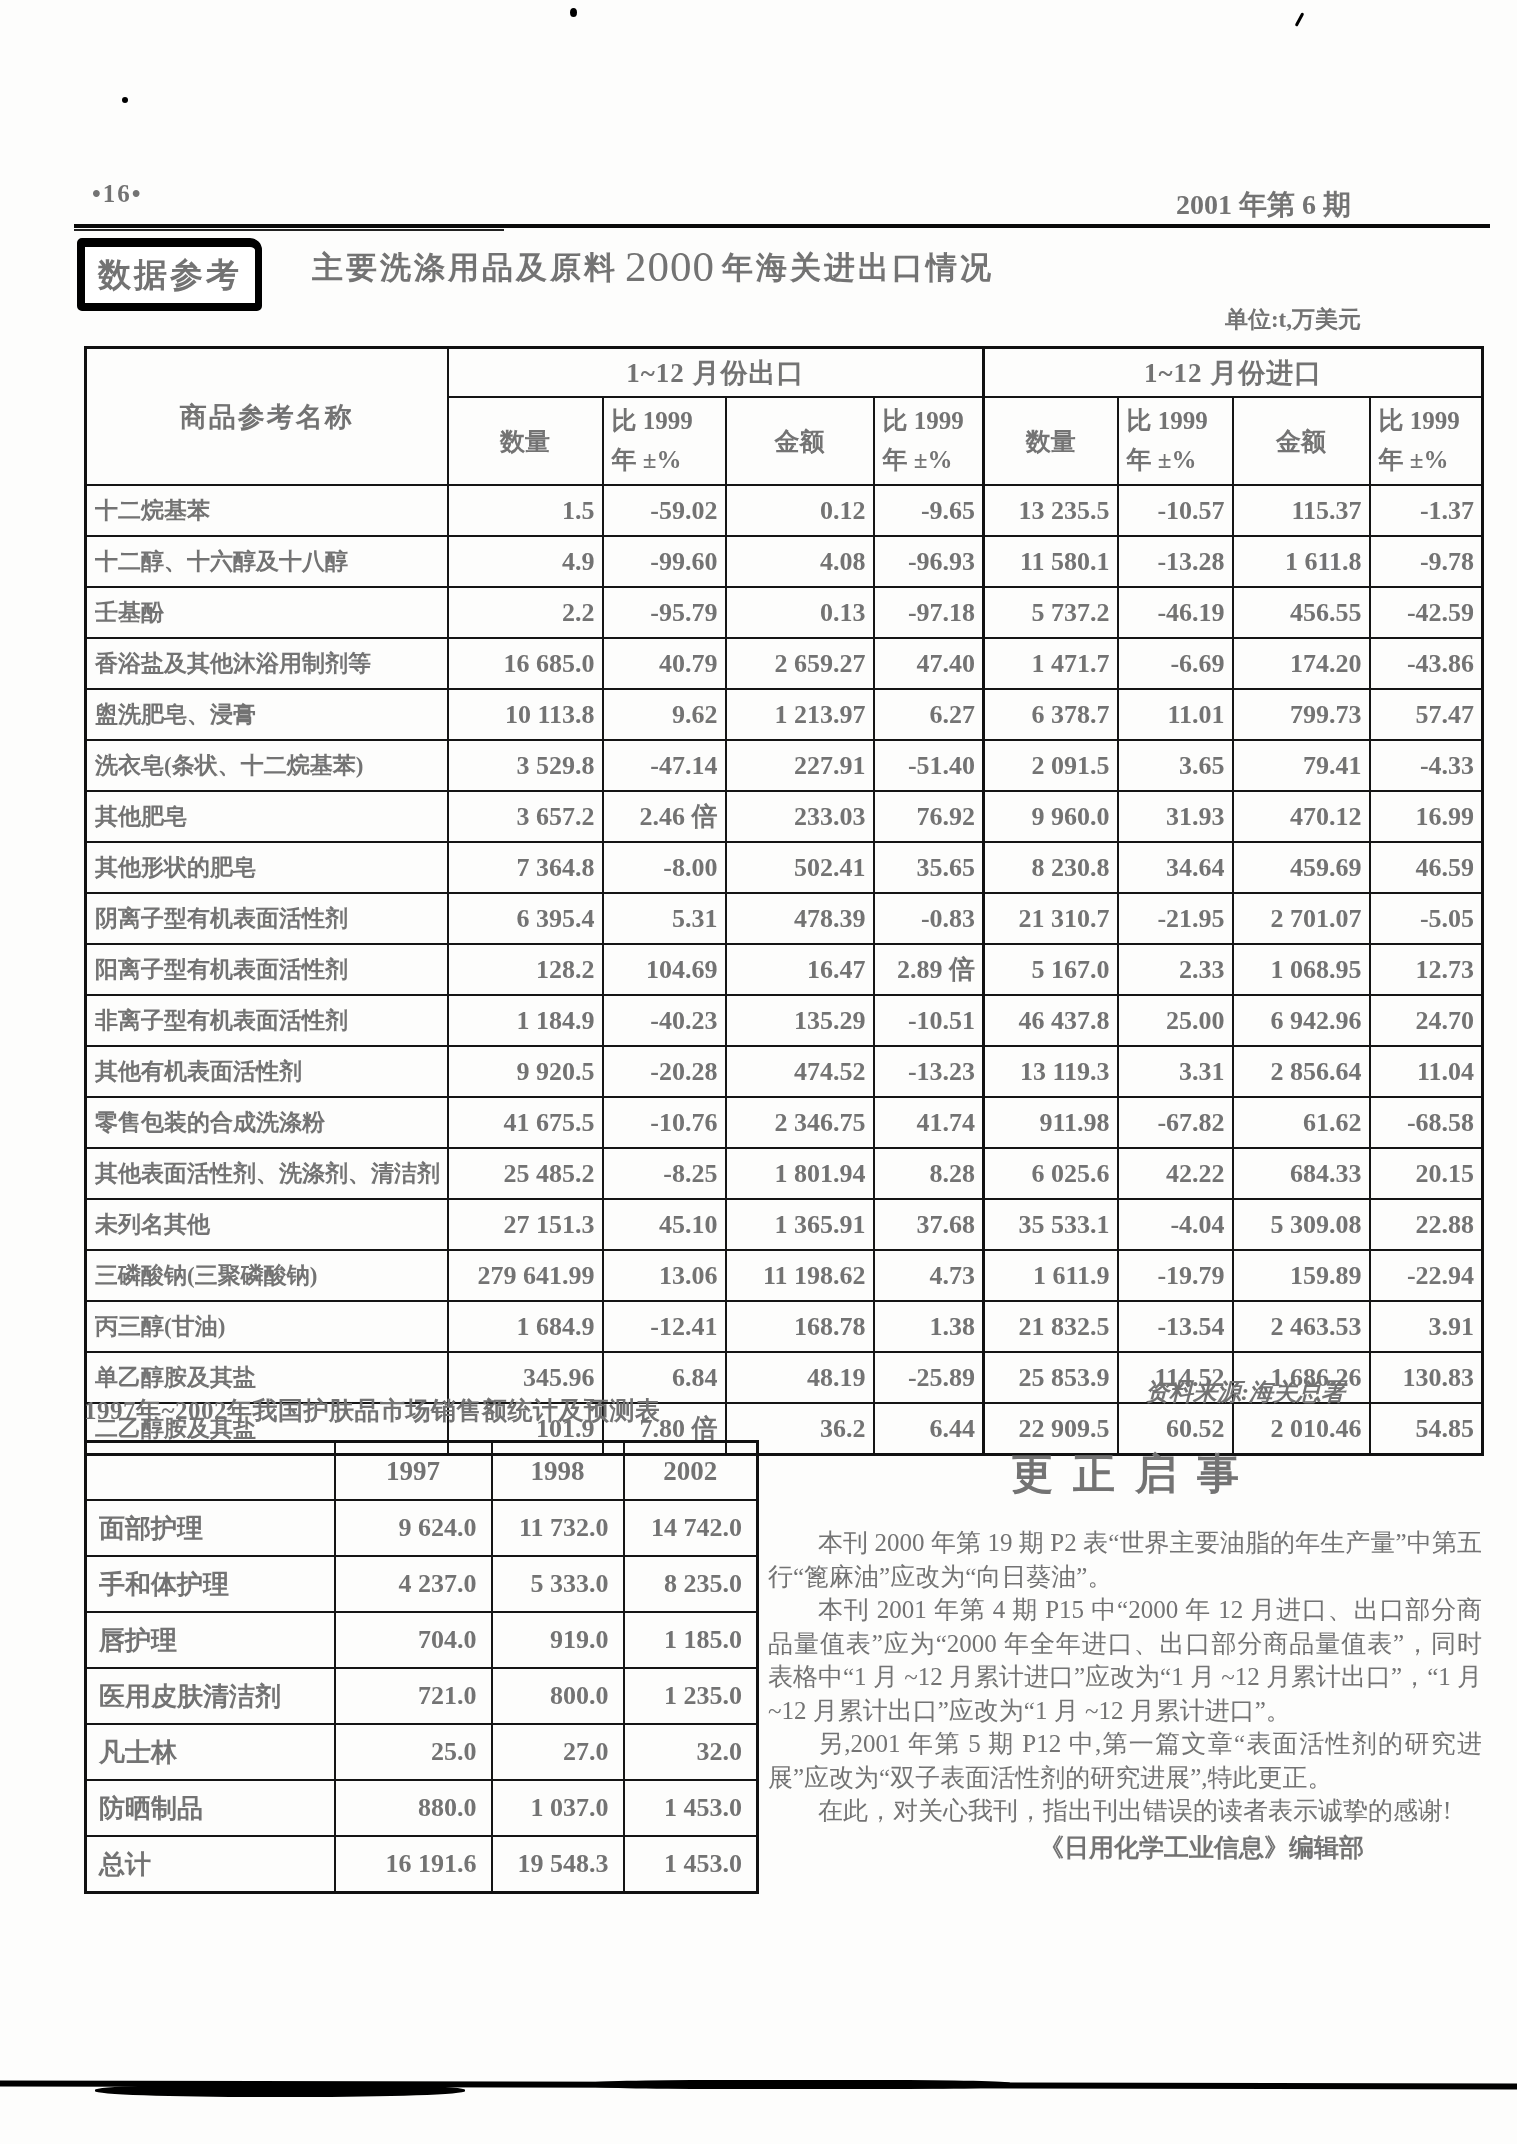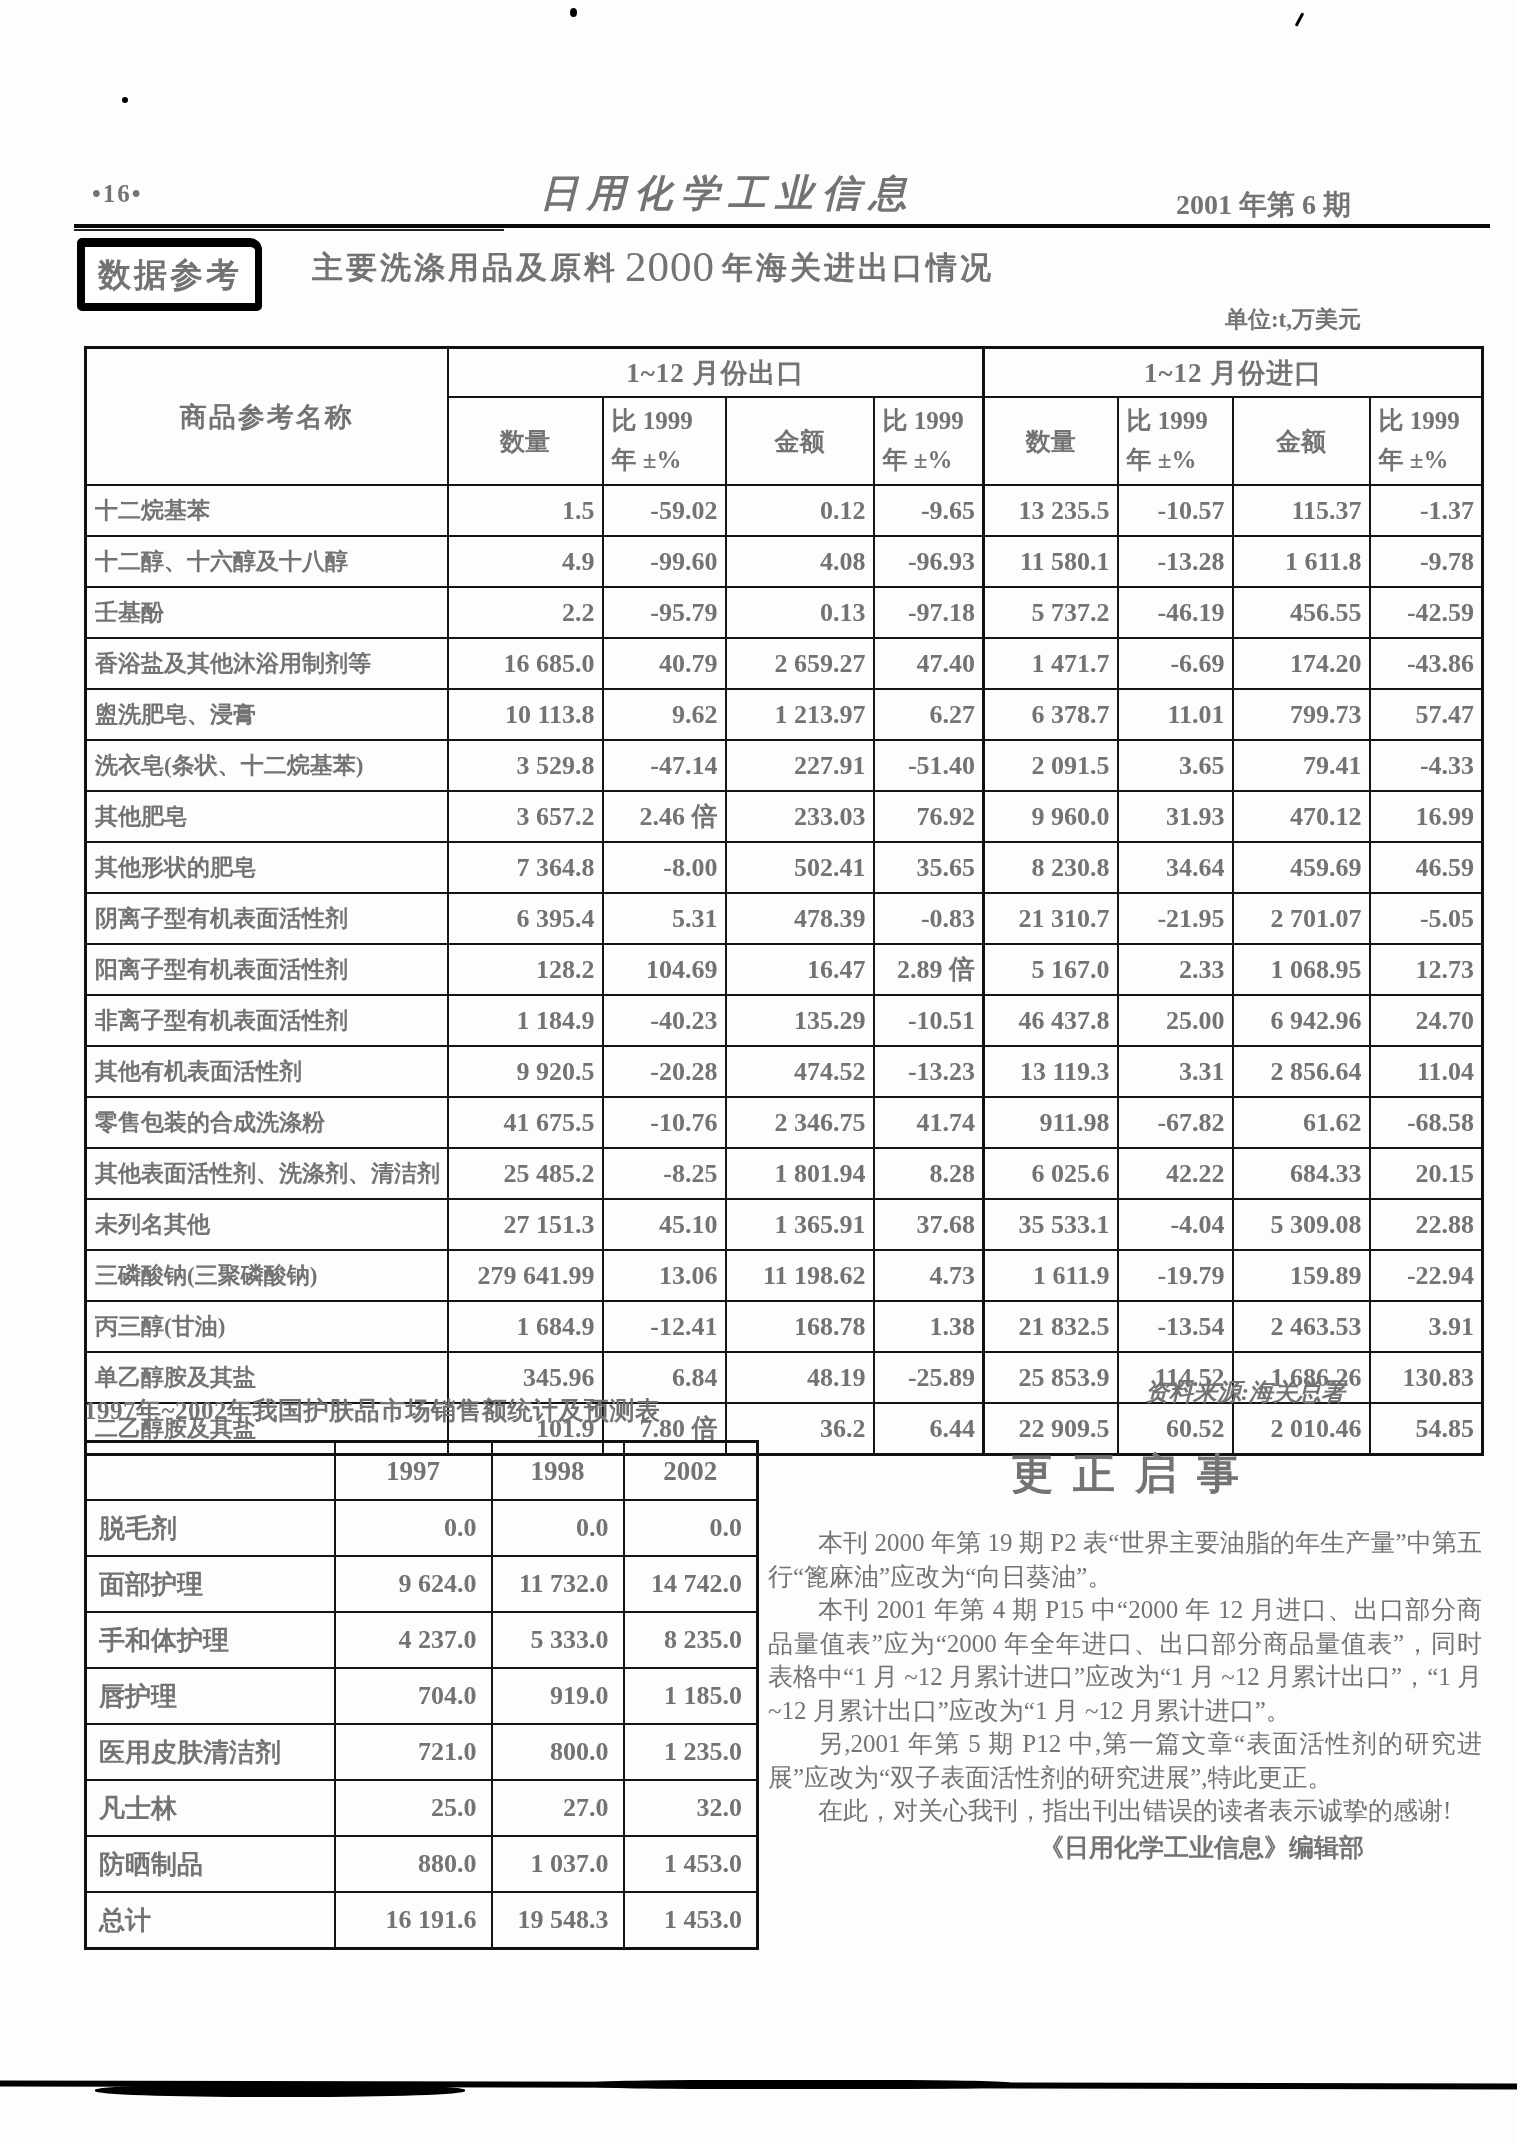--- a/index.html
+++ b/index.html
@@ -63,21 +63,20 @@
 </head>
 <body>
 
 <div class="page">
 
   <div class="abs speck s1"></div>
   <div class="abs speck s2"></div>
   <div class="abs speck s3"></div>
 
   <div class="abs hdr-num">•16•</div>
-  <div class="abs hdr-title">日用化学工业信息</div>
   <div class="abs hdr-issue">2001 年第 6 期</div>
   <div class="abs hdr-rule"></div>
 
   <div class="abs ref-box">
     <span>数据参考</span>
   </div>
 
   <div class="abs main-title">
     <span>主要洗涤用品及原料</span><span class="yr">2000</span><span>年海关进出口情况</span>
   </div>
@@ -340,26 +339,20 @@
     <thead>
       <tr>
         <th></th>
         <th>1997</th>
         <th>1998</th>
         <th>2002</th>
       </tr>
     </thead>
     <tbody>
         <tr>
-          <td class="cname">脱毛剂</td>
-          <td class="cnum">0.0</td>
-          <td class="cnum">0.0</td>
-          <td class="cnum">0.0</td>
-        </tr>
-        <tr>
           <td class="cname">面部护理</td>
           <td class="cnum">9 624.0</td>
           <td class="cnum">11 732.0</td>
           <td class="cnum">14 742.0</td>
         </tr>
         <tr>
           <td class="cname">手和体护理</td>
           <td class="cnum">4 237.0</td>
           <td class="cnum">5 333.0</td>
           <td class="cnum">8 235.0</td>

